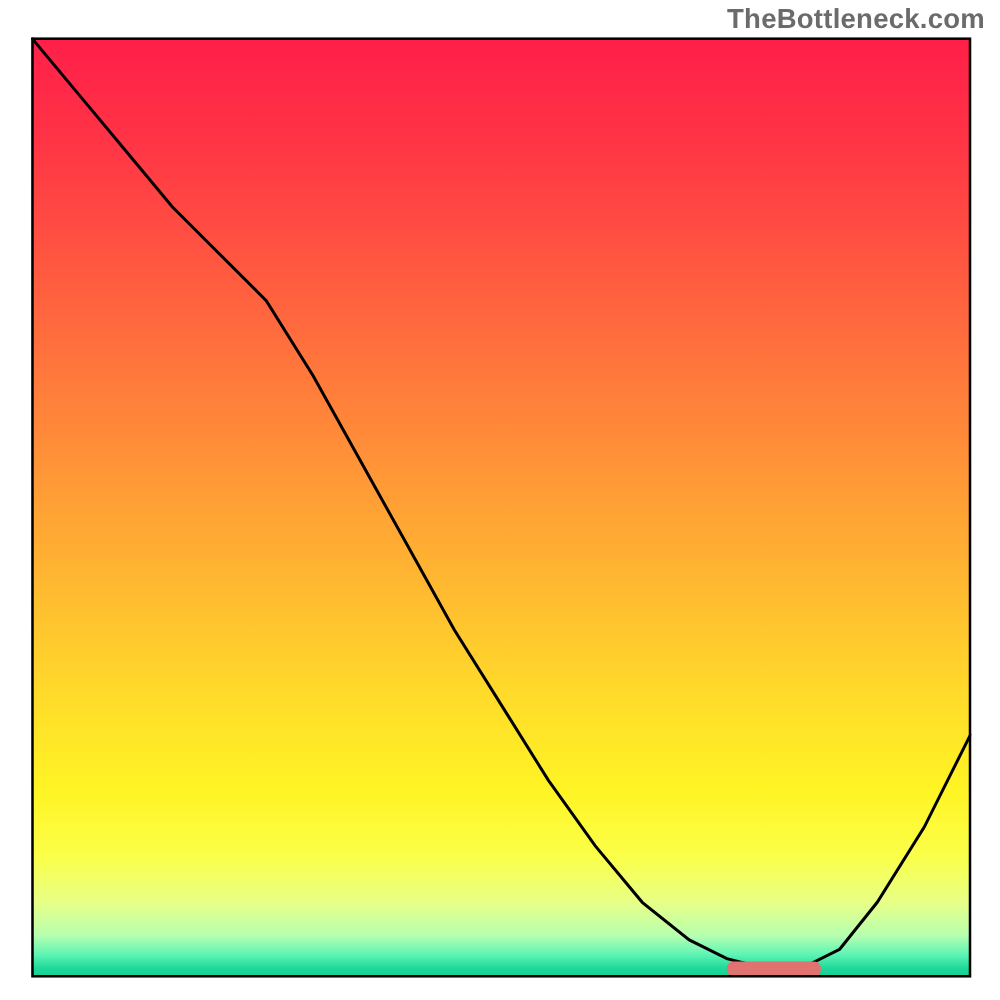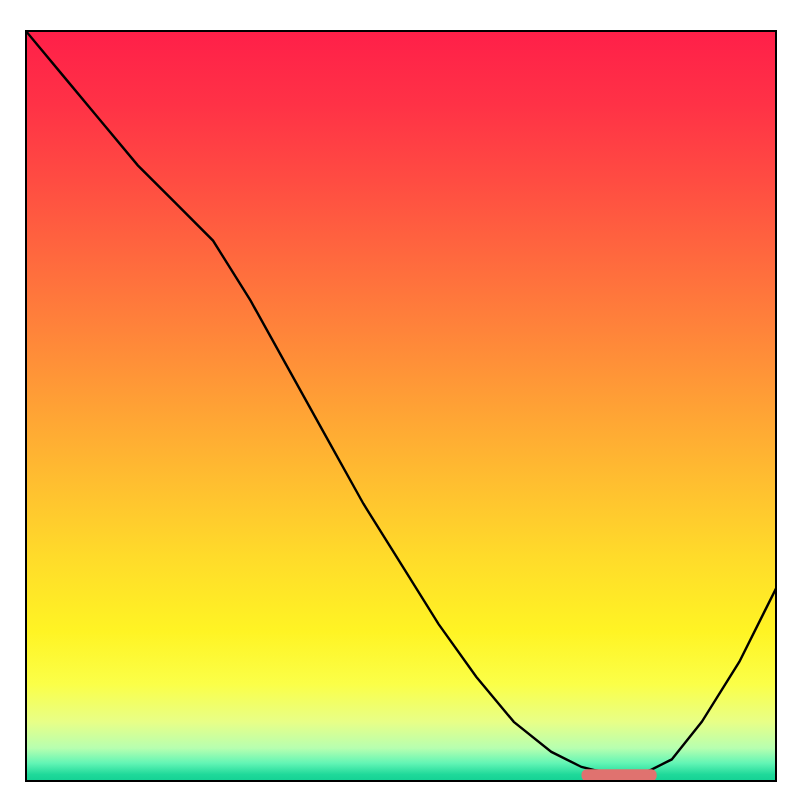--- a/index.html
+++ b/index.html
@@ -58,20 +58,21 @@
     height: 100%;
   }
   .marker {
     fill: #e0726f;
   }
 </style>
 </head>
 <body>
 <div class="container">
 
+  <div class="attribution">TheBottleneck.com</div>
 
   <div class="plot-area">
 
     <svg class="gradient" viewBox="0 0 100 100" preserveAspectRatio="none">
       <defs>
         <linearGradient id="bgGrad" x1="0" y1="0" x2="0" y2="1">
             <stop offset="0%" stop-color="#ff1f49"></stop>
             <stop offset="10%" stop-color="#ff3246"></stop>
             <stop offset="20%" stop-color="#ff4c42"></stop>
             <stop offset="30%" stop-color="#ff683e"></stop>

